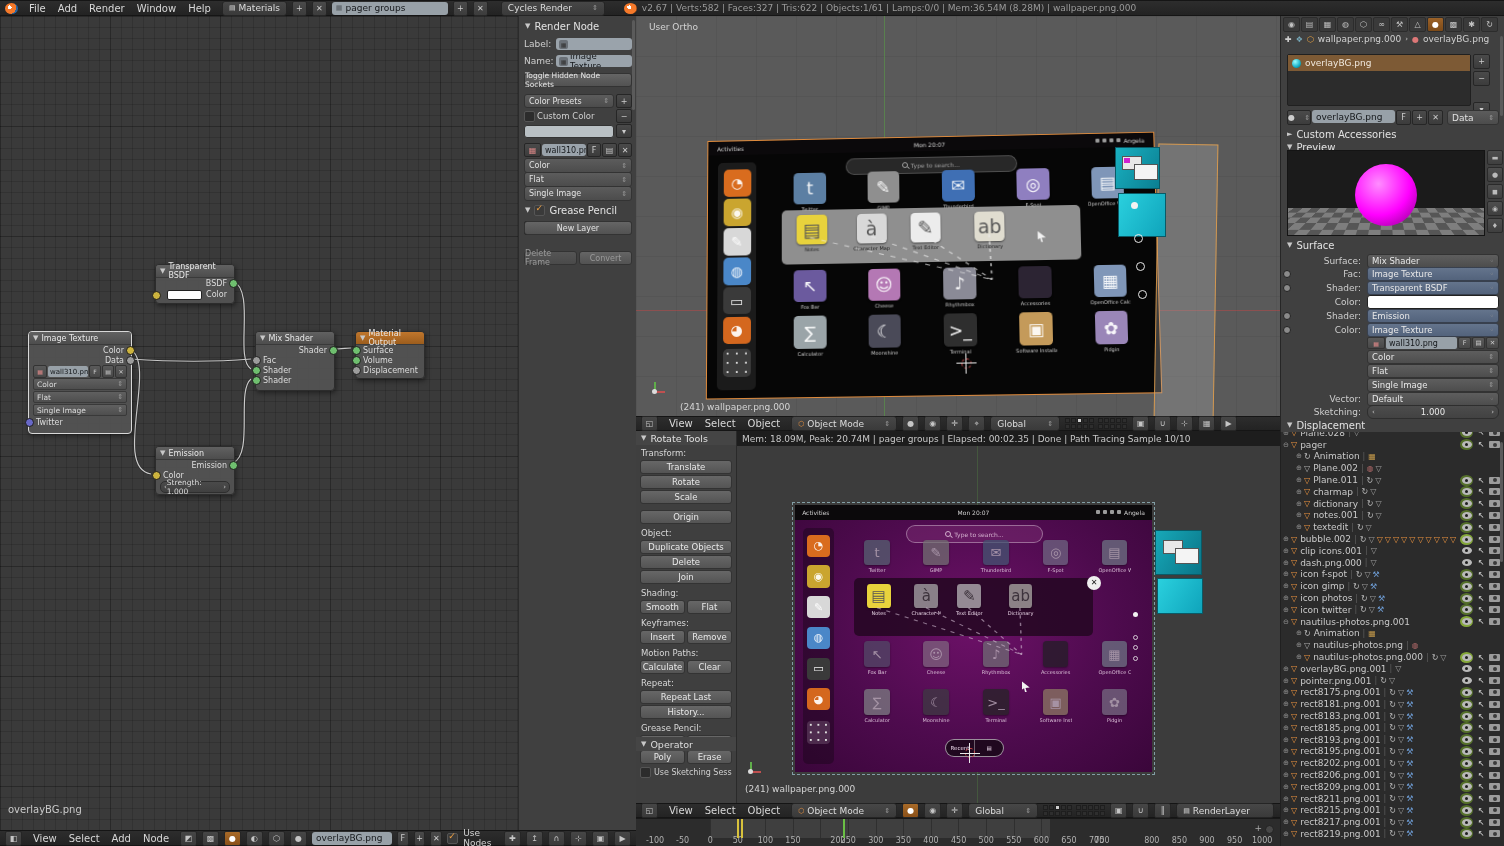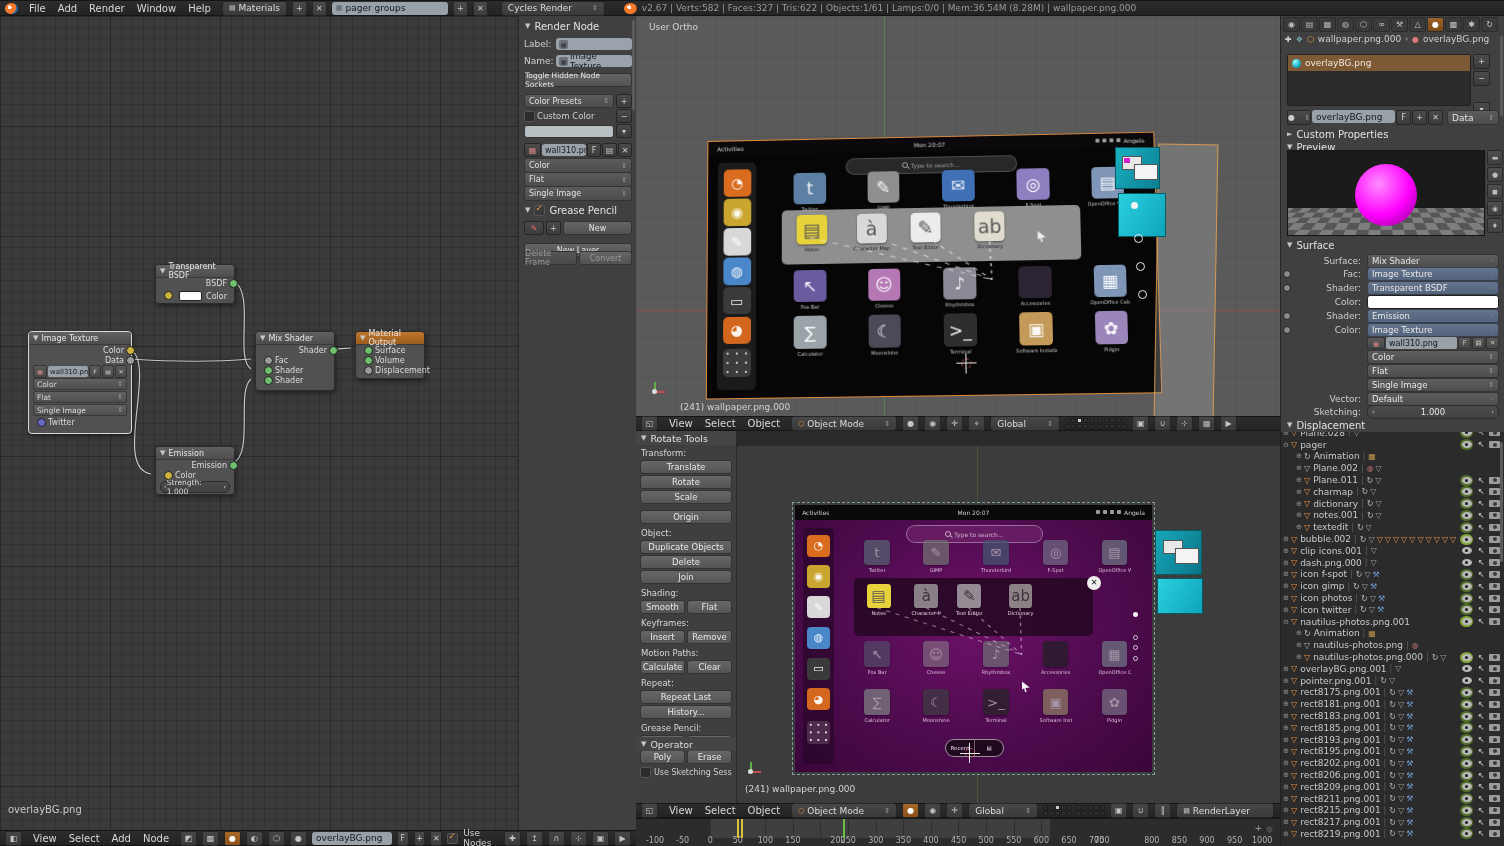--- a/index.html
+++ b/index.html
@@ -28,21 +28,21 @@
   
   #infobar{left:0;top:0;width:1504px;height:16px;}
   
   #nodeed{left:0;top:16px;width:636px;height:814px;background:#393939;}
   #necanvas{left:0;top:0;width:518px;height:814px;background-color:#3a3a3a;background-image:linear-gradient(rgba(0,0,0,.14) 1px,transparent 1px),linear-gradient(90deg,rgba(0,0,0,.14) 1px,transparent 1px),linear-gradient(rgba(0,0,0,.18) 1px,transparent 1px),linear-gradient(90deg,rgba(0,0,0,.18) 1px,transparent 1px);background-size:11px 11px,11px 11px,110px 110px,110px 110px;}
   #wires{left:0;top:0;width:518px;height:814px;pointer-events:none;}
   .node{position:absolute;background:rgba(82,82,82,.95);border:1px solid #2c2c2c;border-radius:4px;box-shadow:1px 2px 5px rgba(0,0,0,.45);font-size:8px;color:#dcdcdc;}
   .node.sel{border-color:#d8d8d8;}
   .node-h{height:12px;background:linear-gradient(#616161,#4d4d4d);border-radius:3px 3px 0 0;display:flex;align-items:center;gap:3px;padding:0 4px;font-size:8px;color:#e8e8e8;border-bottom:1px solid #3a3a3a;}
   .node-h.orange{background:linear-gradient(#c0762c,#9c5d1d);}
-  .nrow{height:10px;display:flex;align-items:flex-end;padding:0 7px;position:relative;margin-left:12px;}
+  .nrow{height:10px;display:flex;align-items:center;padding:0 7px;position:relative;}
   .nrow.r{justify-content:flex-end;}
   .sock{position:absolute;width:7px;height:7px;border-radius:50%;border:1px solid #1d1d1d;top:1px;}
   .sock.l{left:-4px;} .sock.r{right:-4px;}
   .s-col{background:#cdb43e;} .s-shd{background:#6fbf6f;} .s-val{background:#9c9c9c;} .s-vec{background:#6868c8;}
   .ndd{margin:1px 4px;height:10px;background:linear-gradient(#606060,#4e4e4e);border:1px solid #393939;border-radius:2px;display:flex;align-items:center;justify-content:space-between;padding:0 3px;font-size:7.5px;color:#ddd;}
   .nimg{display:flex;align-items:center;gap:1px;margin:1px 4px;height:11px;}
   .nimg .ic{width:12px;height:11px;border-radius:2px;background:linear-gradient(#5a5a5a,#484848);border:1px solid #333;display:flex;align-items:center;justify-content:center;font-size:6px;color:#d88;}
   .nimg .fld{flex:1;background:#98a1a8;color:#15181b;border-radius:2px;font-size:7px;padding:0 2px;height:11px;display:flex;align-items:center;overflow:hidden;}
   .nimg .mb{width:10px;height:11px;border-radius:2px;background:linear-gradient(#5a5a5a,#484848);border:1px solid #333;font-size:6px;color:#ccc;display:flex;align-items:center;justify-content:center;}
   .swatch{width:34px;height:8px;background:#fff;border:1px solid #222;border-radius:2px;margin-left:4px;}
@@ -416,21 +416,21 @@
       <div class="panel-h" style="position:absolute;top:187px;left:2px">
           <span class="tri">▼</span>
           <span class="cbx on"></span>
           <span>Grease Pencil</span>
         </div>
       <div class="np-row" style="top:205px;gap:2px">
           <span class="sqbtn" style="width:18px;height:12px;color:#e66">✎</span>
           <span class="sqbtn" style="width:13px;height:12px">+</span>
           <span class="npbtn" style="flex:1">New</span>
         </div>
-      <div class="np-row" style="top:227px">
+      <div class="np-row" style="top:205px">
           <span class="npbtn" style="flex:1">New Layer</span>
         </div>
       <div class="np-row" style="top:235px;gap:2px">
           <span class="npbtn dim btn dim" style="flex:1;color:#9a9a9a">Delete Frame</span>
           <span class="npbtn" style="flex:1;color:#9a9a9a">Convert</span>
         </div>
       <div class="scrollbar" style="right:1px;top:4px;height:90px"></div>
     </div>
 
     <div class="abs hdr" style="left:0;top:814px;width:636px;height:16px">
@@ -655,20 +655,23 @@
           <span style="background: rgb(46, 46, 46); border: 1px solid rgb(30, 30, 30);"></span>
         </span>
       </span>
     <span class="hicon">▣</span>
     <span class="hicon">∪</span>
     <span class="hicon">⊹</span>
     <span class="hicon">▦</span>
     <span class="hicon">▶</span>
   </div>
 
+  <div id="rstrip" class="abs">
+      <span>Mem: 18.09M, Peak: 20.74M | pager groups | Elapsed: 00:02.35 | Done | Path Tracing Sample 10/10</span>
+    </div>
 
   <div id="vpb" class="abs">
     <div class="abs axgreen" style="left:341px;top:0;width:1px;height:357px;opacity:.5"></div>
     <div class="desk desk-bot" id="deskBot">
         <div class="d-top">
           <span>Activities</span>
           <span class="d-clock">Mon 20:07</span>
           <span class="d-tr">
             <span class="d-ticon"></span>
             <span class="d-ticon"></span>
@@ -1011,21 +1014,21 @@
       <span class="sqbtn">F</span>
       <span class="sqbtn">+</span>
       <span class="sqbtn">✕</span>
       <span class="ddgray" style="width:42px;margin-left:3px">
           <span>Data</span>
           <span class="updn">⇕</span>
         </span>
     </div>
     <div class="panel-h" style="position:absolute;left:2px;top:111px">
         <span class="tri">►</span>
-        <span>Custom Properties</span>
+        <span>Custom Accessories</span>
       </div>
     <div class="panel-h" style="position:absolute;left:2px;top:124px">
         <span class="tri">▼</span>
         <span>Preview</span>
       </div>
     <div class="prev">
         <div class="prevfloor"></div>
         <div class="prevsph"></div>
       </div>
     <div class="pbtncol">

